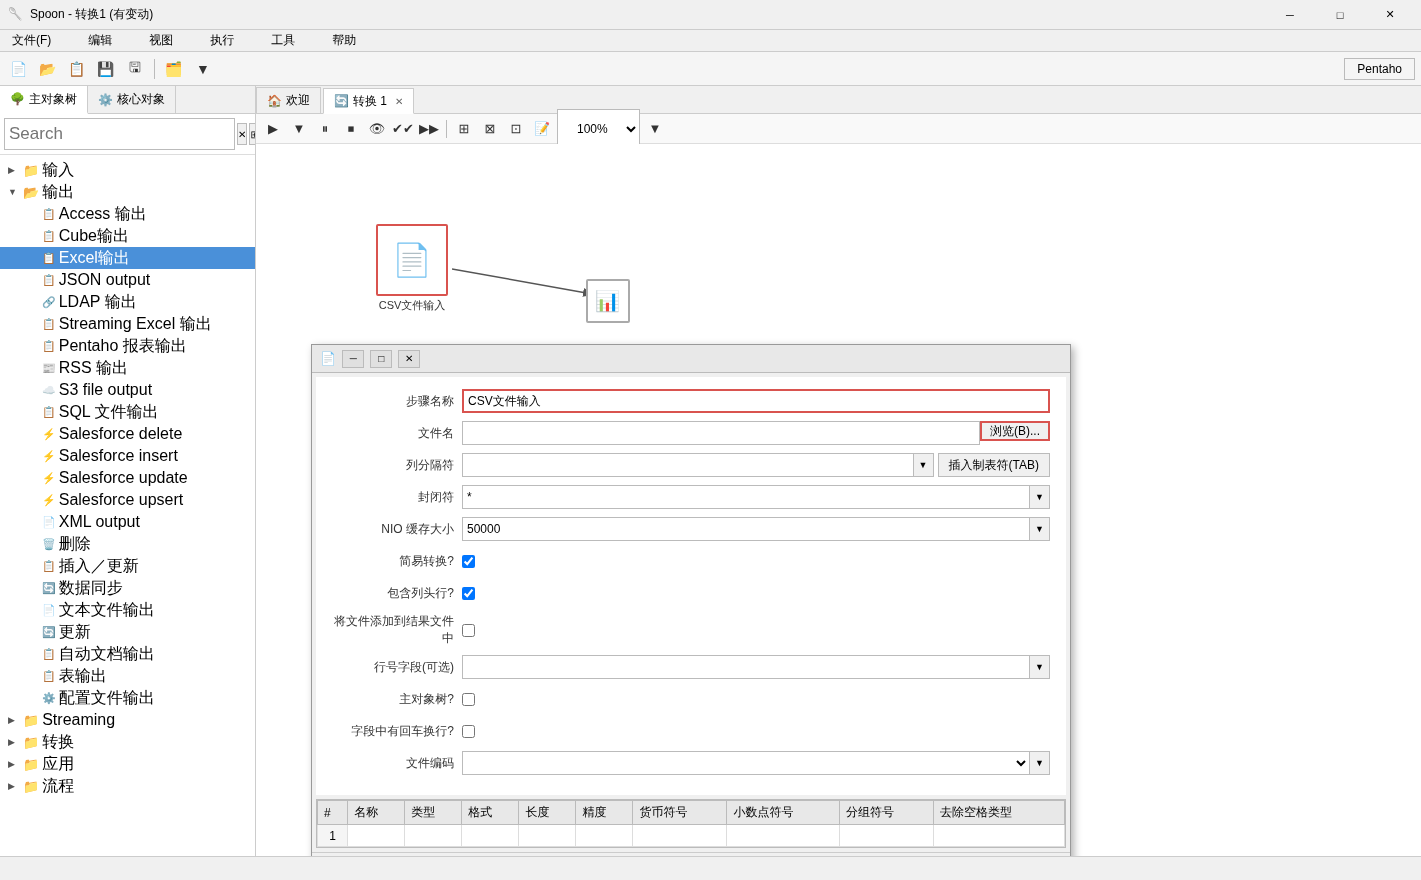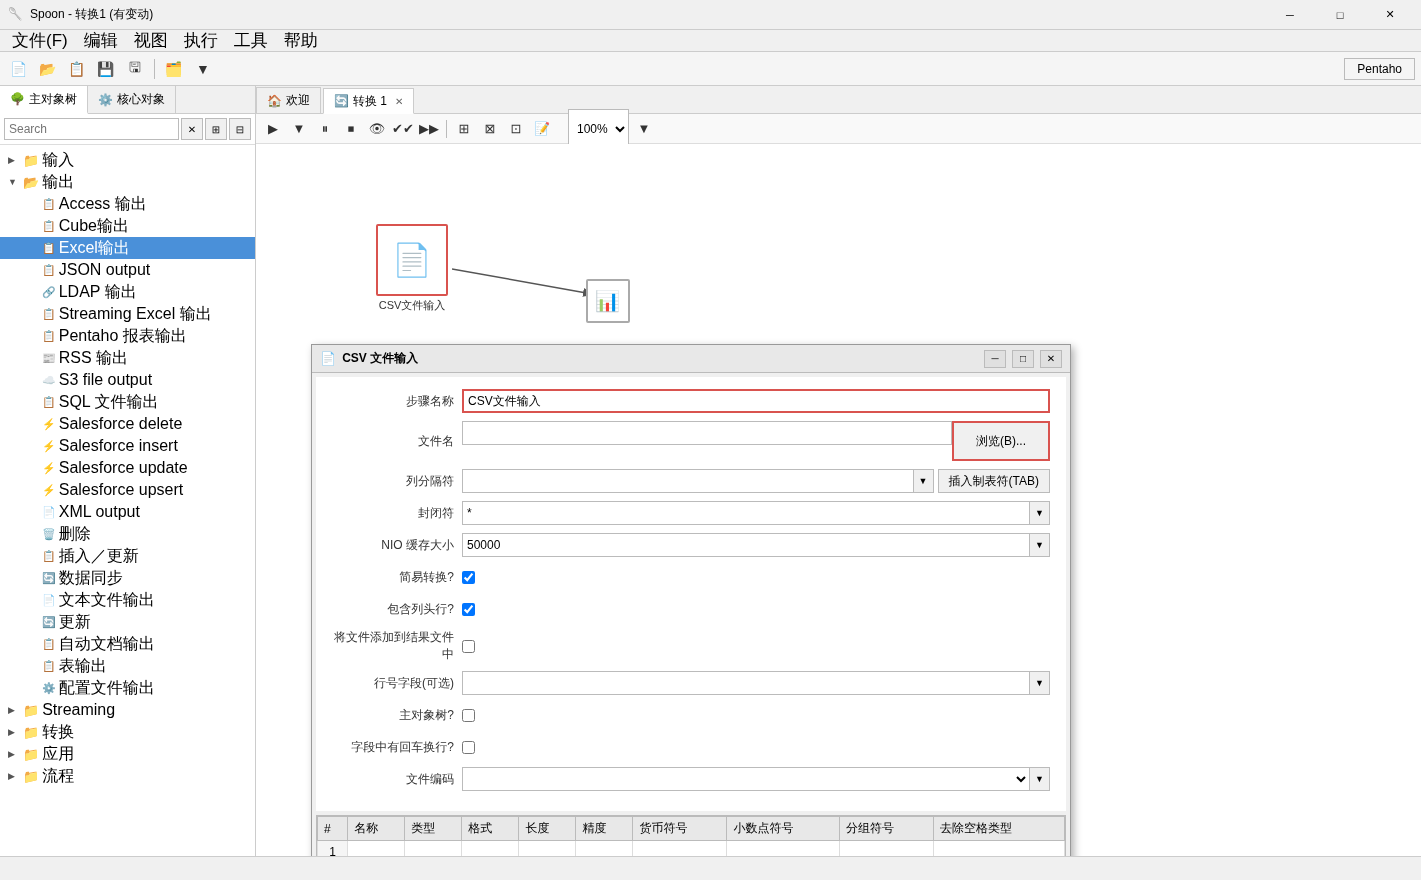--- a/index.html
+++ b/index.html
@@ -26,21 +26,22 @@
     }
 
     
     .menu-bar {
       background: #f0f0f0;
       height: 22px;
       display: flex;
       align-items: center;
       padding: 0 4px;
       border-bottom: 1px solid #ccc;
-      font-size: 17px;
+      font-size: 12px;
+      gap: 21px;
     }
     .menu-item {
       padding: 2px 8px;
       cursor: pointer;
       color: #000;
     }
 
     
     .toolbar {
       background: #f5f5f5;
@@ -109,24 +110,24 @@
     .search-bar {
       display: flex;
       align-items: center;
       padding: 4px 4px;
       border-bottom: 1px solid #ddd;
       background: #fff;
       gap: 2px;
     }
     .search-input {
       flex: 1;
-      height: 22px;
+      height: 32px;
       padding: 8px 4px;
       border: 1px solid #bbb;
-      font-size: 12px;
+      font-size: 17px;
       outline: none;
     }
     .search-btn {
       width: 22px; height: 22px;
       display: flex; align-items: center; justify-content: center;
       border: 1px solid #bbb; background: #f0f0f0; cursor: pointer;
       font-size: 10px;
     }
 
     
@@ -205,24 +206,23 @@
     }
     .canvas-toolbar-btn {
       display: flex; align-items: center; justify-content: center;
       min-width: 22px; height: 22px;
       background: transparent; border: none; cursor: pointer; font-size: 13px; color: #333;
     }
     .zoom-select {
       height: 40px;
       border: 1px solid #bbb;
       font-size: 12px;
-      padding: 0 4px;
+      padding: 0 15px;
       background: #fff;
       cursor: pointer;
-      margin-left: 11px;
     }
 
     
     .canvas-area {
       flex: 1;
       position: relative;
       background: #fff;
       overflow: hidden;
     }
 
@@ -318,22 +318,22 @@
     }
     .form-input-with-btn {
       display: flex;
       flex: 1;
       gap: 0;
     }
     .form-input-with-btn .form-input {
       flex: 1;
     }
     .form-btn {
-      height: 40px;
-      padding: 0 22px;
+      height: 20px;
+      padding: 0 8px;
       background: #f0f0f0;
       border: 1px solid #bbb;
       cursor: pointer;
       font-size: 12px;
       white-space: nowrap;
     }
     .form-combo {
       display: flex;
       align-items: center;
       flex: 1;
@@ -707,21 +707,20 @@
       <div class="workflow-node" style="left: 330px; top: 135px;">
         <div class="node-box" style="width:44px;height:44px;border-color:#aaa">
           <span style="font-size:20px;color:#4a90d9">📊</span>
         </div>
       </div>
 
       <div class="modal" style="left:55px;top:200px;">
 
         <div class="modal-title-bar">
           <span class="modal-title-icon">📄</span>
-          <span class="modal-title-text">CSV 文件输入</span>
           <button class="modal-win-btn">─</button>
           <button class="modal-win-btn">□</button>
           <button class="modal-win-btn">✕</button>
         </div>
 
         <div class="modal-content">
 
           <div class="form-row">
             <span class="form-label">步骤名称</span>
             <input type="text" class="form-input highlighted" style="border: 2px solid rgb(217, 83, 79);" value="CSV文件输入">

